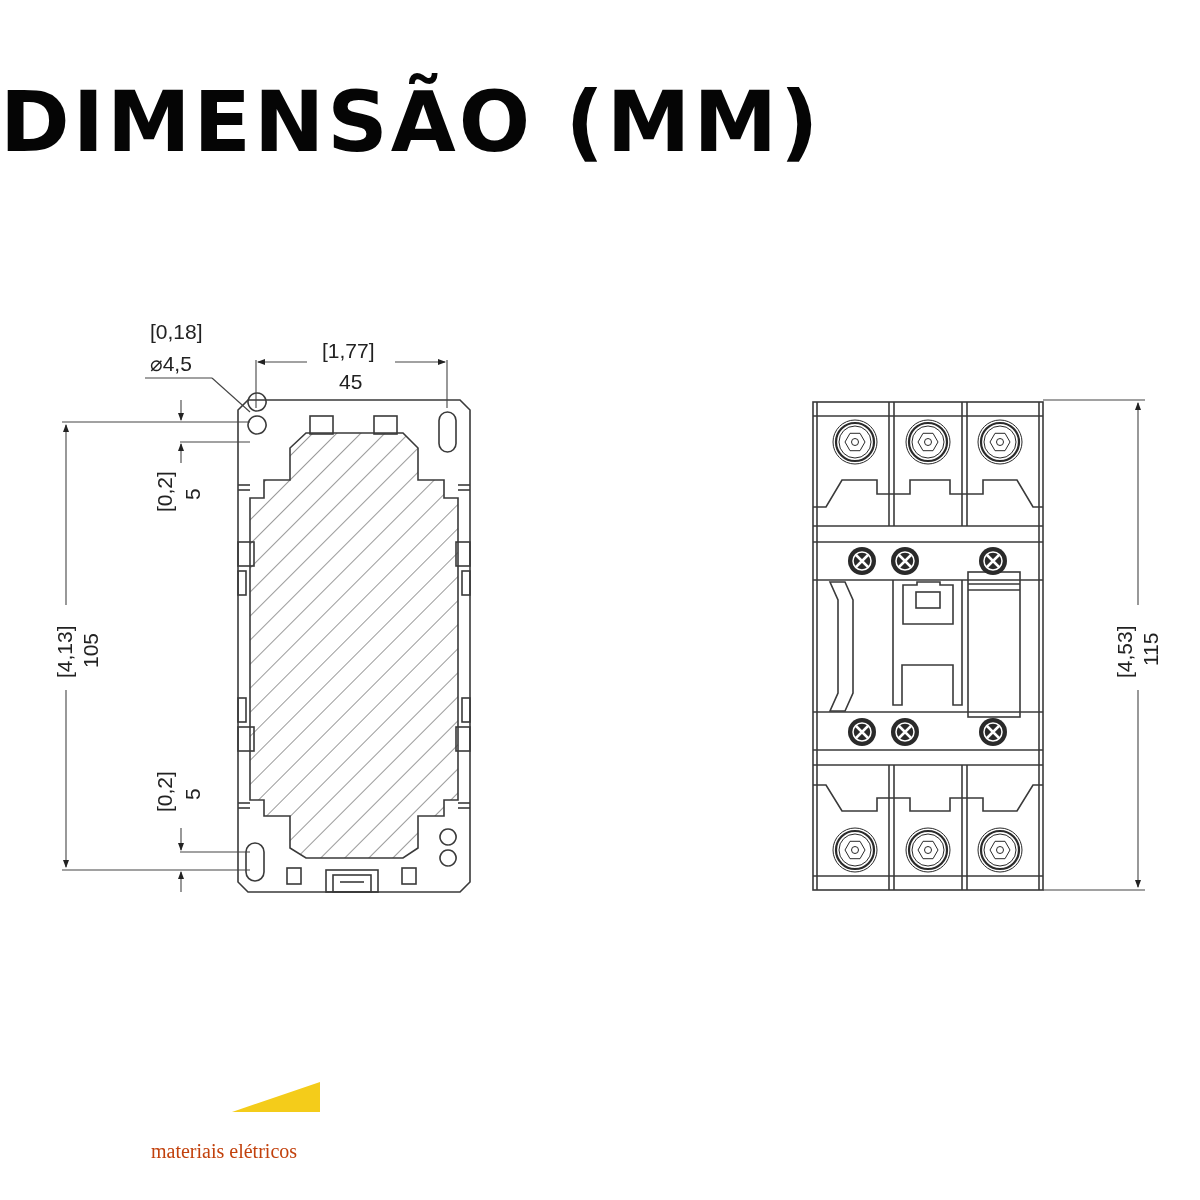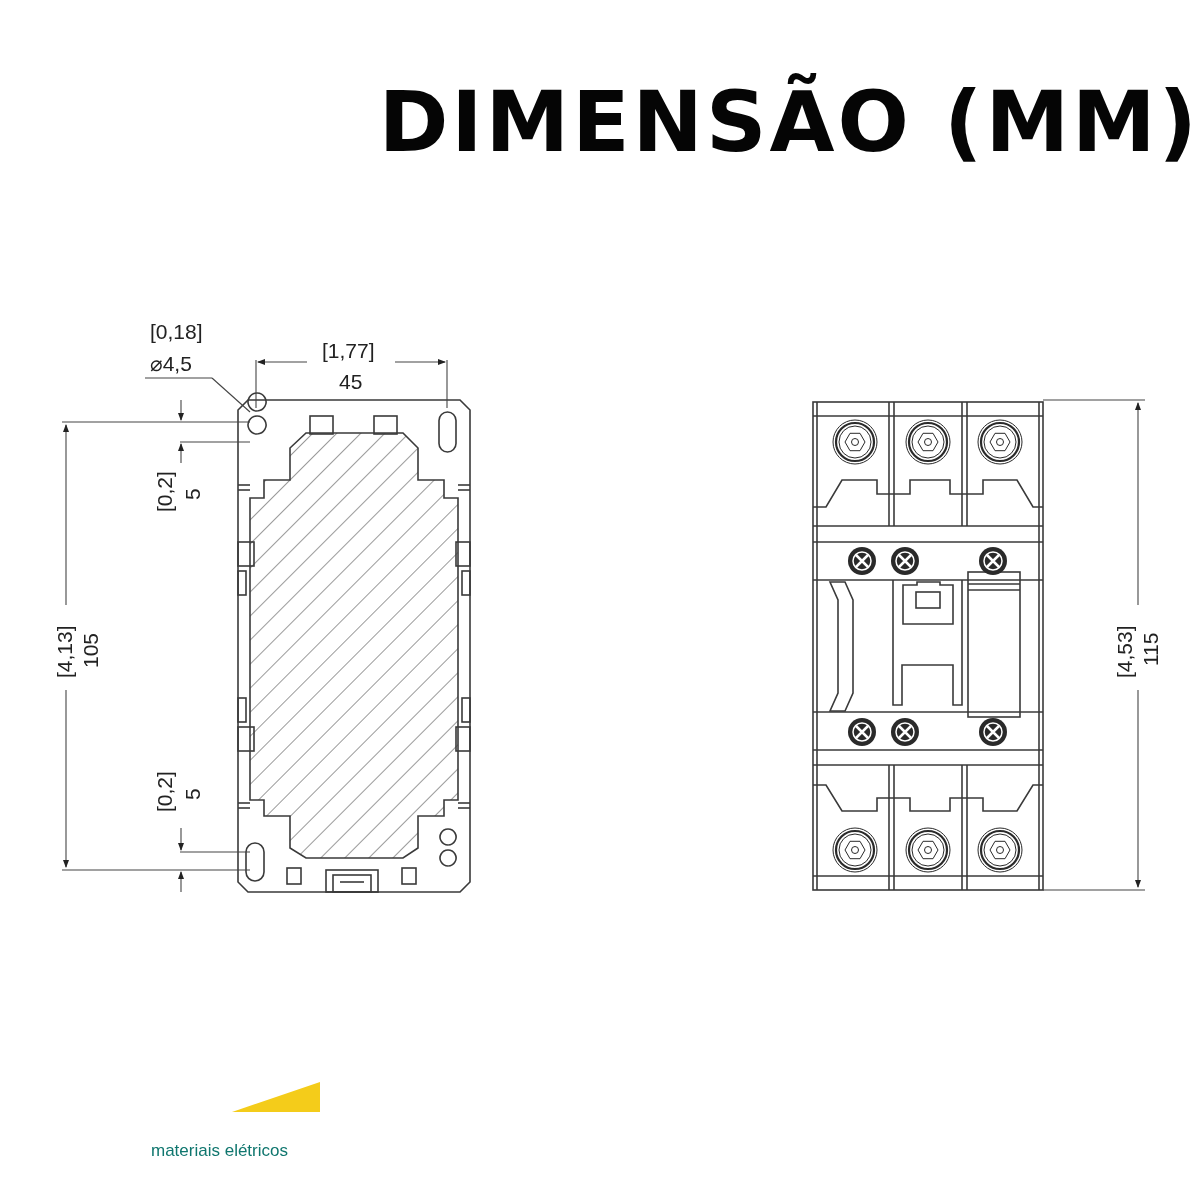--- a/index.html
+++ b/index.html
@@ -1,31 +1,31 @@
 <!DOCTYPE html>
 <html><head>
 <meta charset="utf-8">
 <style>
   html, body { margin: 0; padding: 0; background: #ffffff; }
   body { width: 1200px; height: 1200px; position: relative; overflow: hidden; font-family: "Liberation Sans", sans-serif; }
   .title {
-    position: absolute; left: 0; top: 62px; width: 1200px; text-align: right;
+    position: absolute; left: 0; top: 62px; width: 1200px; text-align: left;
     font-family: "DejaVu Sans", sans-serif; font-weight: bold; font-size: 84px;
     letter-spacing: 3px; color: #050505; line-height: 120px;
   }
   svg.drawing { position: absolute; left: 0; top: 0; }
   .dim { font-family: "Liberation Sans", sans-serif; font-size: 21px; fill: #222; }
   .logo { position: absolute; left: 36px; top: 1078px; width: 300px; height: 90px; }
   .logo-main {
     position: absolute; left: 2px; top: 8px; font-family: "DejaVu Sans", sans-serif;
     font-weight: bold; font-size: 44px; color: #1d4f9c; letter-spacing: -1px; line-height: 56px;
   }
   .logo-sub {
-    position: absolute; left: 115px; top: 62px; font-family: Liberation Sans, sans-serif;
-    font-size: 17px; color: #0f766e; line-height: 22px;
+    position: absolute; left: 115px; top: 62px; font-family: Liberation Serif, serif;
+    font-size: 20px; color: #c2410c; line-height: 22px;
   }
   .logo-swoosh { position: absolute; left: 0; top: 0; }
 </style>
 </head>
 <body>
 
 <div class="title">DIMENSÃO (MM)</div>
 
 <svg class="drawing" width="1200" height="1200" viewBox="0 0 1200 1200">
   <defs>

